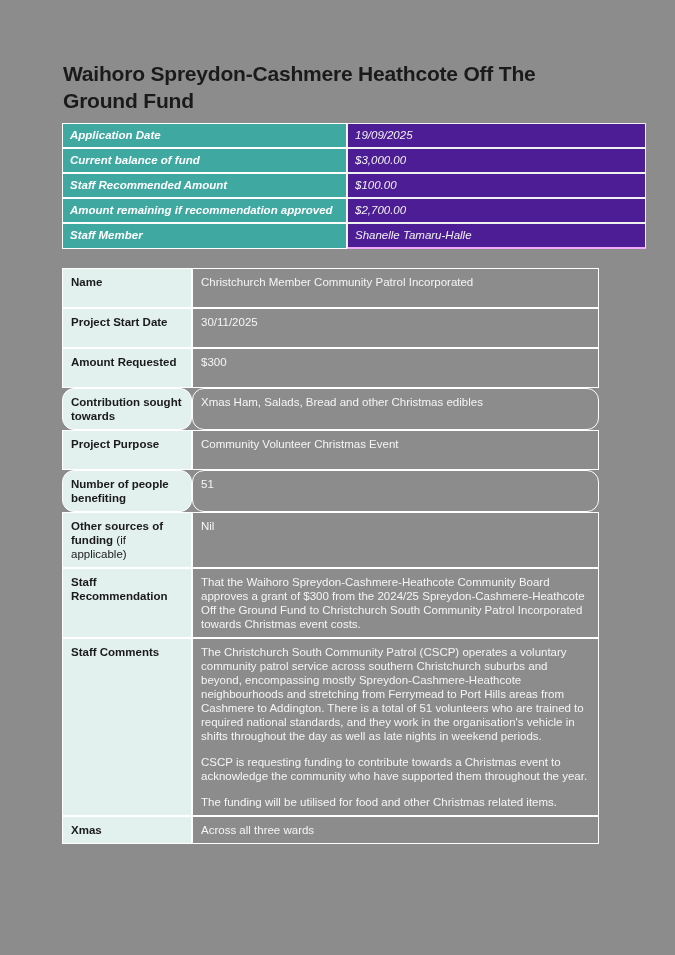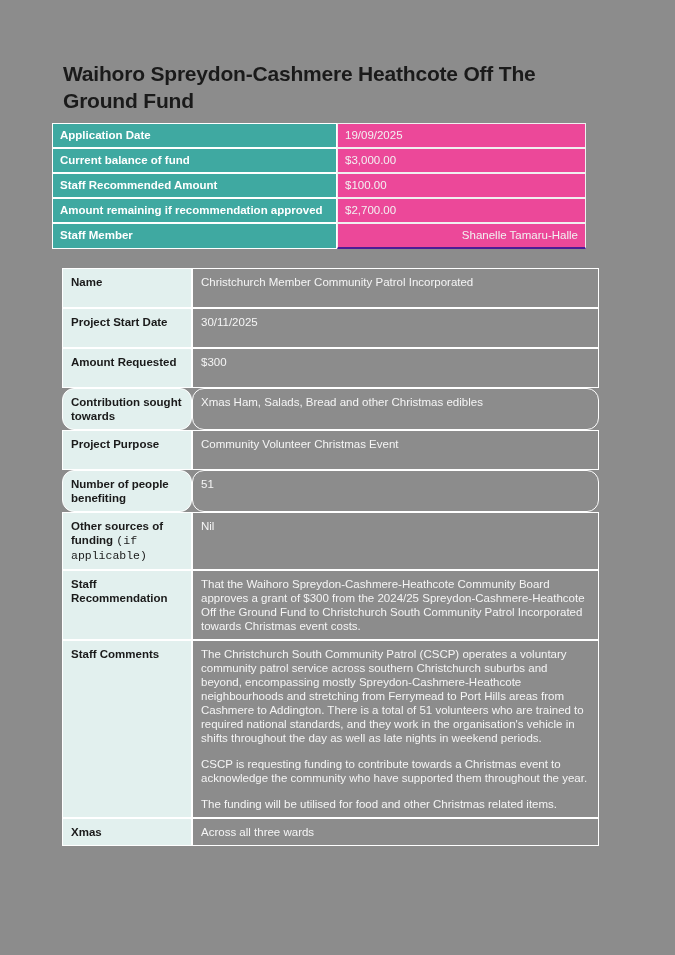--- a/index.html
+++ b/index.html
@@ -28,49 +28,49 @@
     font-size: 21px;
     line-height: 27px;
     font-weight: bold;
     color: #1a1a1a;
     letter-spacing: -0.2px;
   }
 
   
   .summary {
     position: absolute;
-    left: 52px;
+    left: 62px;
     top: 123px;
-    width: 534px;
+    width: 584px;
     border-collapse: separate;
     border-spacing: 0;
     table-layout: fixed;
+    font-style: italic;
   }
   .summary td {
     padding: 4px 7px 5px 7px;
     vertical-align: top;
     font-size: 11.5px;
     line-height: 14px;
     border: 1px solid #ffffff;
     box-sizing: border-box;
   }
   .summary td.lbl {
     width: 285px;
     background: #3fa9a1;
     color: #ffffff;
     font-weight: bold;
   }
   .summary td.val {
-    background: #ec4899;
+    background: #4c1d95;
     color: #f2f2f2;
     border-color: #f0f0f0;
   }
   .summary tr.last td.val {
-    border-bottom: 2px solid #4c1d95;
-    text-align: right;
+    border-bottom: 2px solid #f0abfc;
   }
 
   
   .detail {
     position: absolute;
     left: 62px;
     top: 268px;
     width: 537px;
     border-collapse: separate;
     border-spacing: 0;
@@ -85,21 +85,20 @@
     padding: 6px 8px 6px 8px;
   }
   .detail td.lbl {
     width: 130px;
     background: #e2f0ee;
     color: #1a1a1a;
     font-weight: bold;
   }
   .detail td.lbl .soft {
     font-weight: normal;
-    font-family: Liberation Mono, monospace;
   }
   .detail td.val {
     background: #8c8c8c;
     color: #f5f5f5;
   }
   .detail tr.tall-a td { height: 40px; }
   .detail tr.tall-b td { height: 40px; border-radius: 12px; }
   .detail td.val p {
     margin: 0 0 12px 0;
   }

